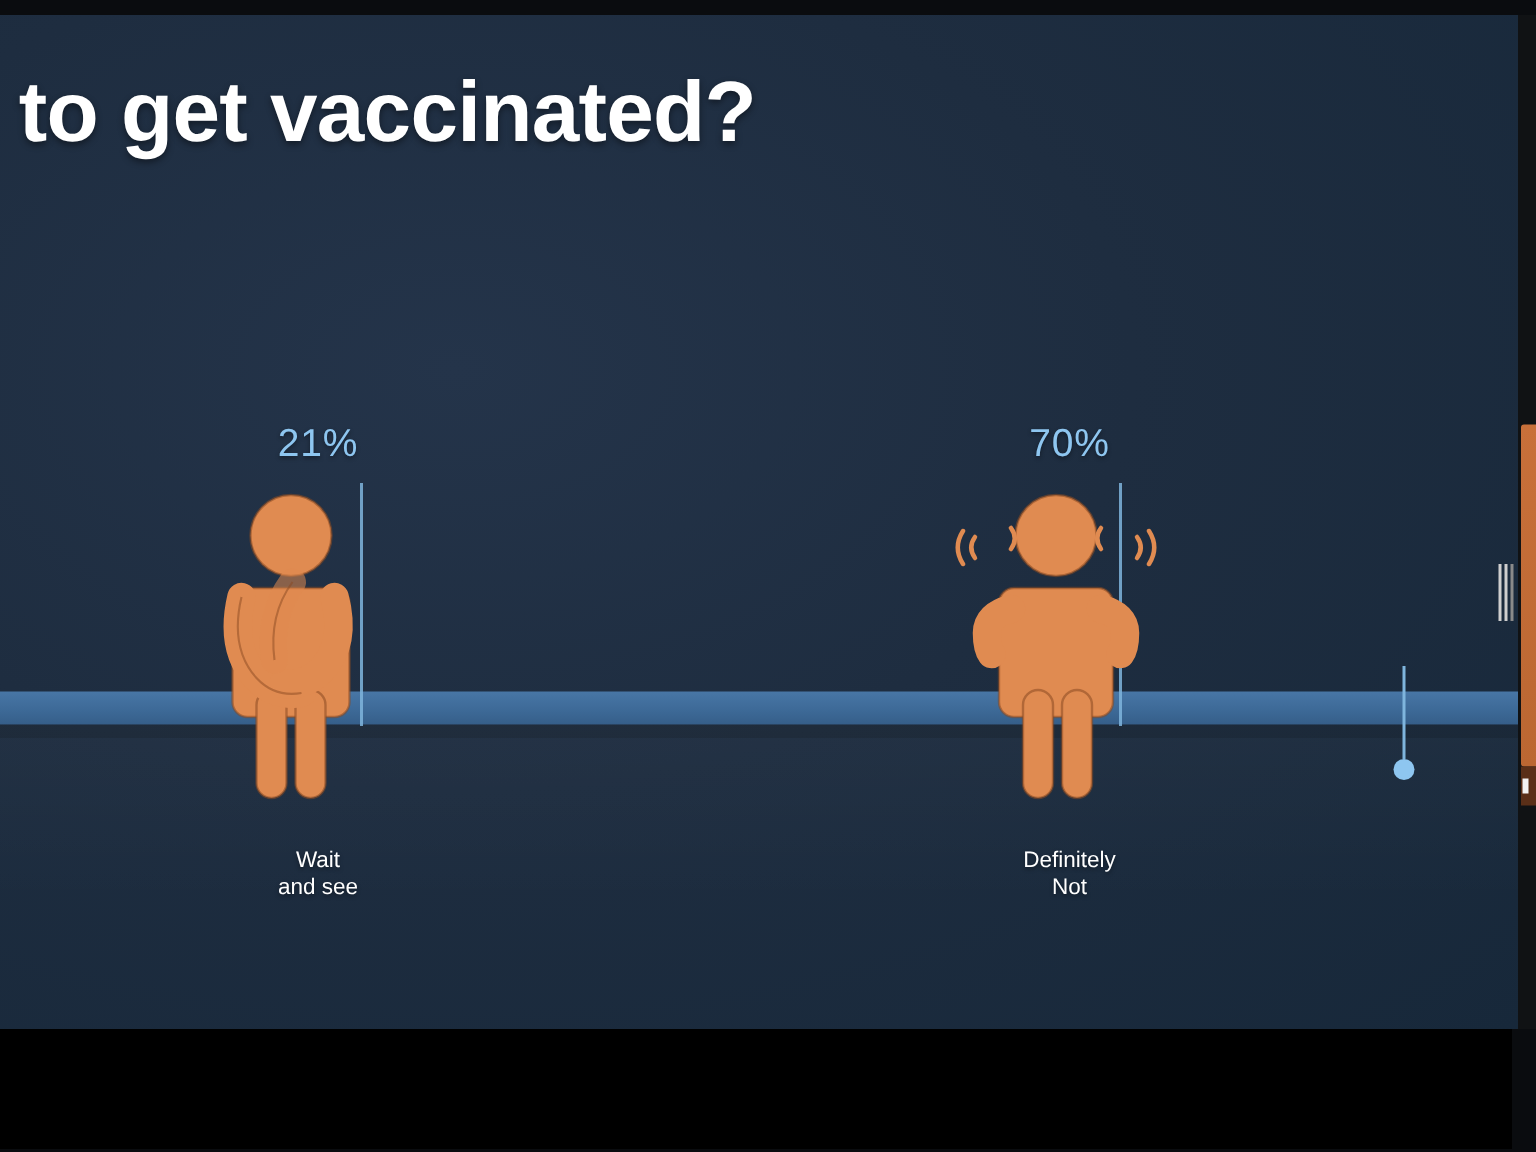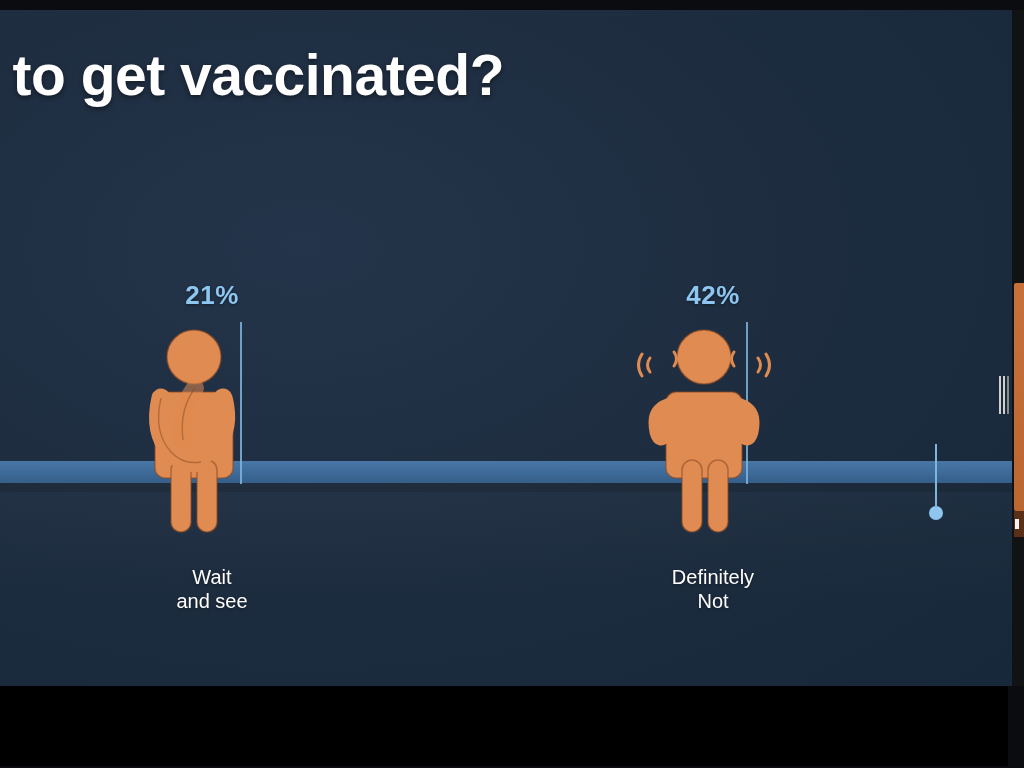--- a/index.html
+++ b/index.html
@@ -48,32 +48,32 @@
   
   .ground {
     position:absolute; left:0; top:473px; width:1012px; height:203px;
     background:linear-gradient(180deg, rgba(255,255,255,0.022), rgba(255,255,255,0) 60%);
   }
 
   
   .col { position:absolute; top:270px; width:190px; text-align:center; }
 
   .pct {
-    color:#8ec6f0; font-size:26px; font-weight:bold;
+    color:#8ec6f0; font-size:26px; font-weight:normal;
     letter-spacing:0.5px;
     text-shadow:0 1px 3px rgba(0,0,0,0.4);
     height:32px;
   }
   .tick {
     position:absolute; top:42px; width:2px; height:162px;
     background:#7fb5dd; opacity:0.85;
   }
   .catlabel {
     position:absolute; top:285px; width:190px;
-    color:#ffffff; font-size:20px; line-height:1.22;
+    color:#ffffff; font-size:15px; line-height:1.22;
     white-space:pre-line;
     text-shadow:0 1px 3px rgba(0,0,0,0.4);
   }
 
   
   .annot {
     position:absolute; left:768px; top:405px;
     color:#8ec6f0; font-size:19px; white-space:nowrap;
     text-shadow:0 1px 3px rgba(0,0,0,0.4);
   }
@@ -159,21 +159,21 @@
           <path d="M22 70 q-8 34 10 54 q12 13 30 10"></path>
           <path d="M44 112 q-4 -30 12 -52"></path>
         </g>
       </svg>
       <div class="catlabel">Wait
 and see</div>
     </div>
 
 
     <div class="col" style="left:618px;">
-      <div class="pct">42%</div>
+      <div class="pct">70%</div>
       <div class="tick" style="left:128px;"></div>
       <svg class="figure" style="left:16px; top:44px;" width="140" height="210" viewBox="0 0 140 210">
         <g fill="#e08b51" stroke="#8a4a22" stroke-width="1.6" stroke-opacity="0.55">
           <circle cx="70" cy="33" r="27"></circle>
           <path d="M42 68 h56 a10 10 0 0 1 10 10 v66 a10 10 0 0 1 -10 10 h-56 a10 10 0 0 1 -10 -10 v-66 a10 10 0 0 1 10 -10 z"></path>
           <rect x="48" y="136" width="20" height="72" rx="10"></rect>
           <rect x="74" y="136" width="20" height="72" rx="10"></rect>
         </g>
         <path d="M40 82 q-16 4 -16 16 q0 10 3 14" fill="none" stroke="#e08b51" stroke-width="19" stroke-linecap="round"></path>
         <path d="M100 82 q16 4 16 16 q0 10 -3 14" fill="none" stroke="#e08b51" stroke-width="19" stroke-linecap="round"></path>

